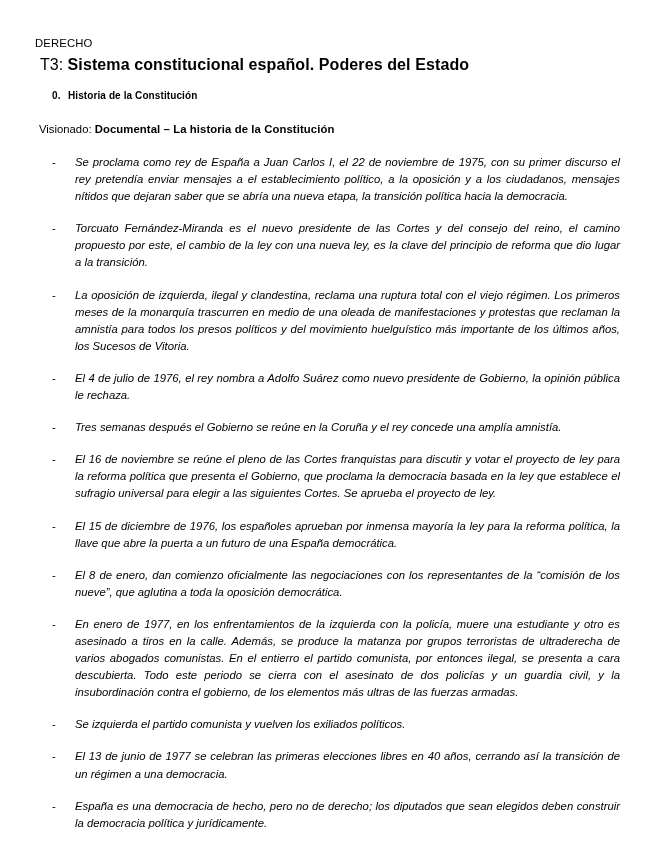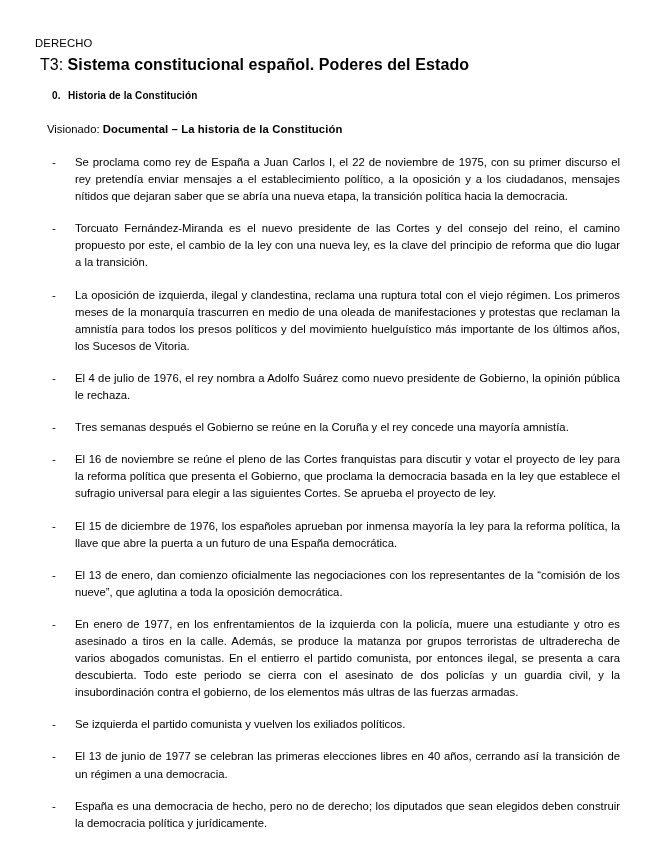--- a/index.html
+++ b/index.html
@@ -59,21 +59,21 @@
     letter-spacing: 0.1px;
   }
   .section-heading .sec-num {
     display: inline-block;
     min-width: 16px;
   }
 
   .viewed-line {
     font-size: 11.3px;
     line-height: 16px;
-    margin: 17px 0 0 12px;
+    margin: 17px 0 0 4px;
   }
   .viewed-line .viewed-label {
     font-weight: normal;
   }
   .viewed-line .viewed-value {
     font-weight: bold;
     letter-spacing: 0.1px;
   }
 
   
@@ -99,20 +99,21 @@
   .bullet-marker {
     position: absolute;
     left: 17px;
     top: 0;
     font-size: 11.3px;
     line-height: 17.1px;
     user-select: none;
   }
   .bullet-text {
     display: block;
+    font-style: italic;
   }
 </style>
 </head>
 <body>
 
 <div class="page">
 
   <div class="doc-header">
     <div class="course-name">DERECHO</div>
     <div class="topic-line">
@@ -142,33 +143,33 @@
       <li class="bullet-item">
         <span class="bullet-marker">-</span>
         <span class="bullet-text">La oposición de izquierda, ilegal y clandestina, reclama una ruptura total con el viejo régimen. Los primeros meses de la monarquía trascurren en medio de una oleada de manifestaciones y protestas que reclaman la amnistía para todos los presos políticos y del movimiento huelguístico más importante de los últimos años, los Sucesos de Vitoria.</span>
       </li>
       <li class="bullet-item">
         <span class="bullet-marker">-</span>
         <span class="bullet-text">El 4 de julio de 1976, el rey nombra a Adolfo Suárez como nuevo presidente de Gobierno, la opinión pública le rechaza.</span>
       </li>
       <li class="bullet-item">
         <span class="bullet-marker">-</span>
-        <span class="bullet-text">Tres semanas después el Gobierno se reúne en la Coruña y el rey concede una mayoría amnistía.</span>
+        <span class="bullet-text">Tres semanas después el Gobierno se reúne en la Coruña y el rey concede una amplía amnistía.</span>
       </li>
       <li class="bullet-item">
         <span class="bullet-marker">-</span>
         <span class="bullet-text">El 16 de noviembre se reúne el pleno de las Cortes franquistas para discutir y votar el proyecto de ley para la reforma política que presenta el Gobierno, que proclama la democracia basada en la ley que establece el sufragio universal para elegir a las siguientes Cortes. Se aprueba el proyecto de ley.</span>
       </li>
       <li class="bullet-item">
         <span class="bullet-marker">-</span>
         <span class="bullet-text">El 15 de diciembre de 1976, los españoles aprueban por inmensa mayoría la ley para la reforma política, la llave que abre la puerta a un futuro de una España democrática.</span>
       </li>
       <li class="bullet-item">
         <span class="bullet-marker">-</span>
-        <span class="bullet-text">El 13 de enero, dan comienzo oficialmente las negociaciones con los representantes de la “comisión de los nueve”, que aglutina a toda la oposición democrática.</span>
+        <span class="bullet-text">El 8 de enero, dan comienzo oficialmente las negociaciones con los representantes de la “comisión de los nueve”, que aglutina a toda la oposición democrática.</span>
       </li>
       <li class="bullet-item">
         <span class="bullet-marker">-</span>
         <span class="bullet-text">En enero de 1977, en los enfrentamientos de la izquierda con la policía, muere una estudiante y otro es asesinado a tiros en la calle. Además, se produce la matanza por grupos terroristas de ultraderecha de varios abogados comunistas. En el entierro el partido comunista, por entonces ilegal, se presenta a cara descubierta. Todo este periodo se cierra con el asesinato de dos policías y un guardia civil, y la insubordinación contra el gobierno, de los elementos más ultras de las fuerzas armadas.</span>
       </li>
       <li class="bullet-item">
         <span class="bullet-marker">-</span>
         <span class="bullet-text">Se izquierda el partido comunista y vuelven los exiliados políticos.</span>
       </li>
       <li class="bullet-item">

